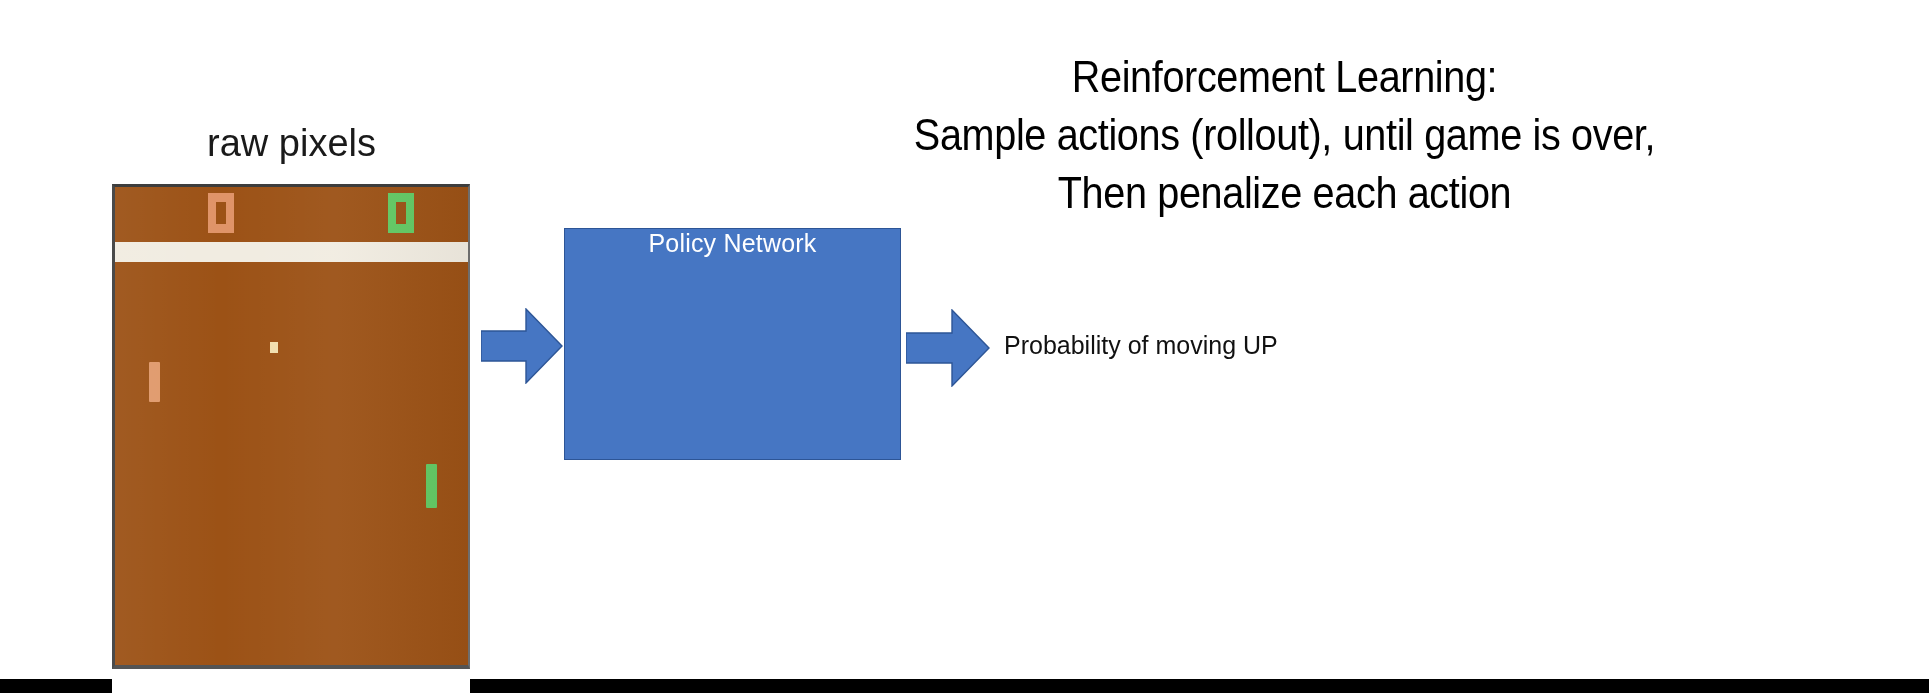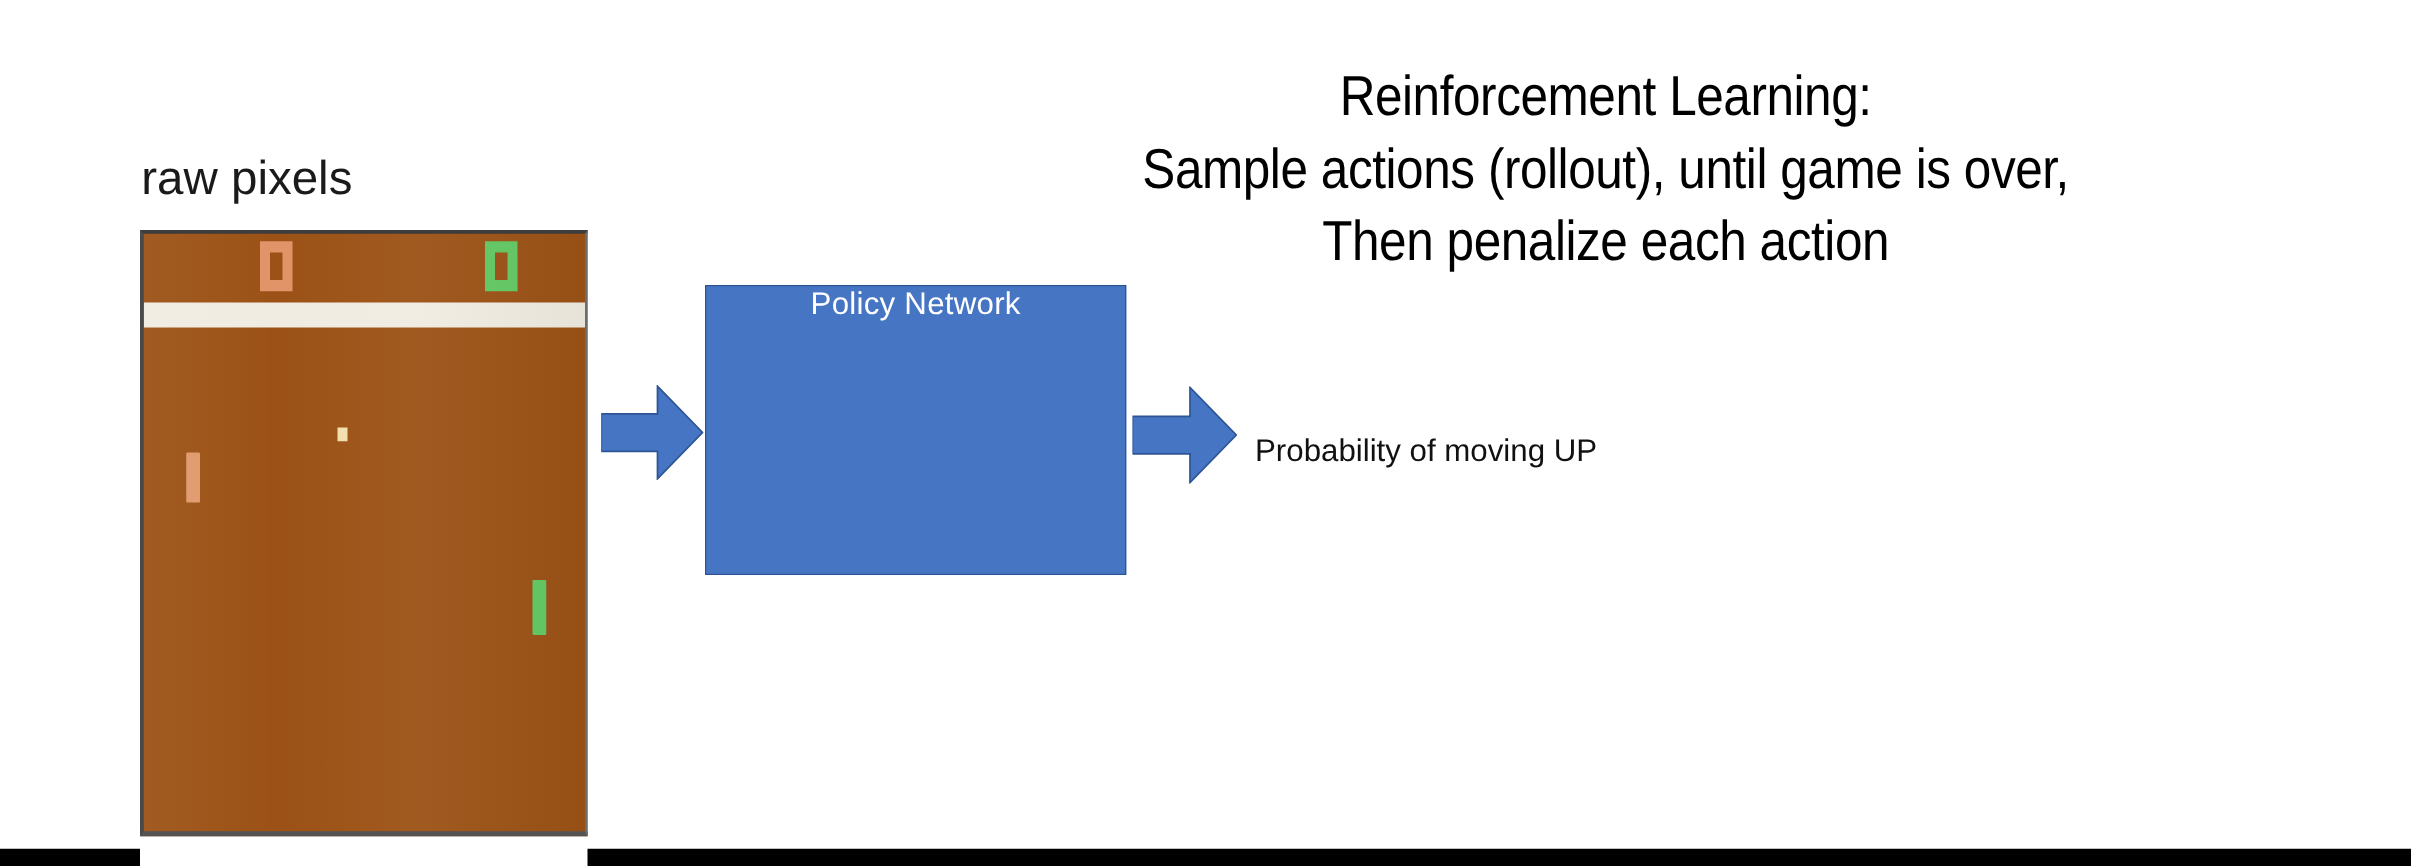--- a/index.html
+++ b/index.html
@@ -39,21 +39,21 @@
     white-space: nowrap;
   }
   .headline .hline { display: block; }
 
   
   .raw-caption {
     position: absolute;
     left: 113px;
     top: 122px;
     width: 357px;
-    text-align: left;
+    text-align: center;
     font-family: "Liberation Sans", sans-serif;
     font-size: 38px;
     color: #1a1a1a;
     letter-spacing: 0px;
   }
 
   
   .pong-frame {
     position: absolute;
     left: 112px;
@@ -155,21 +155,21 @@
   }
   .block-arrow svg { display: block; }
 
   .arrow-in  { left: 481px; top: 308px; width: 82px;  height: 76px; }
   .arrow-out { left: 906px; top: 309px; width: 84px;  height: 78px; }
 
   
   .output-label {
     position: absolute;
     left: 1004px;
-    top: 347px;
+    top: 331px;
     font-family: "Liberation Sans", sans-serif;
     font-size: 25px;
     color: #111111;
     white-space: nowrap;
   }
 
   
   .bottom-bar {
     position: absolute;
     bottom: 0;

